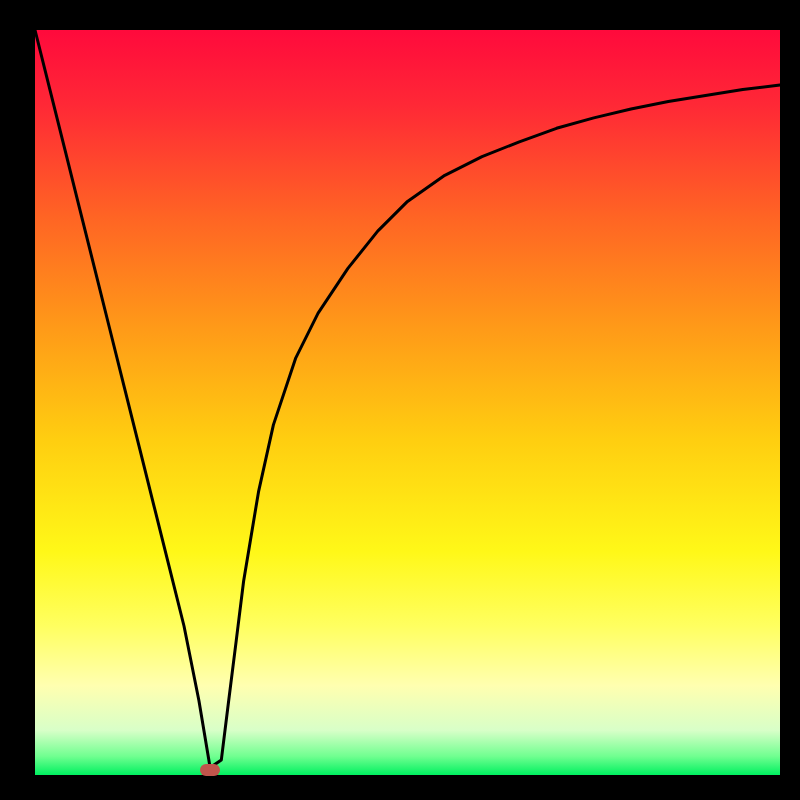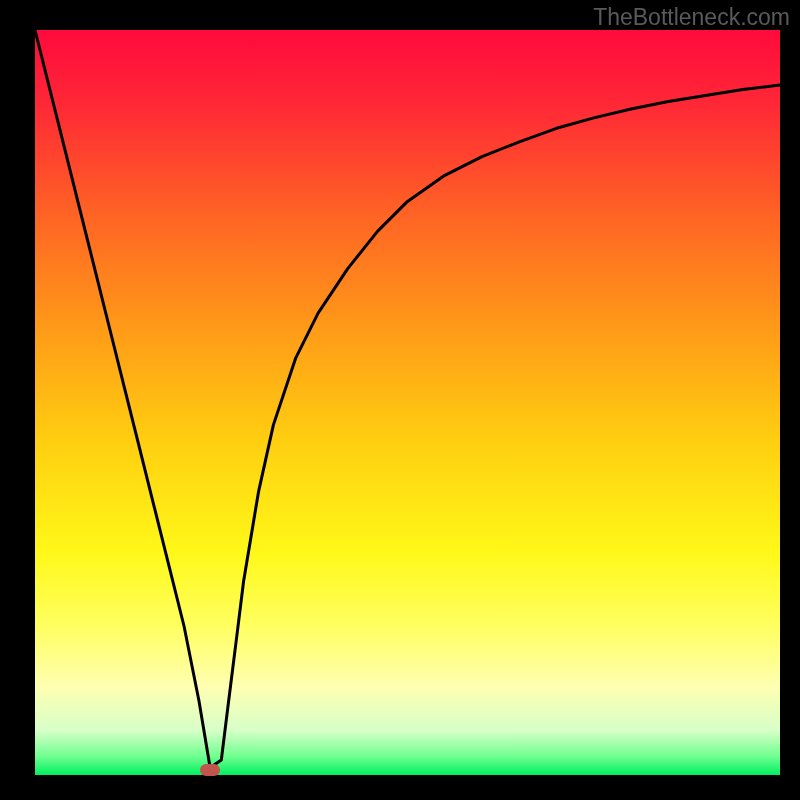--- a/index.html
+++ b/index.html
@@ -40,21 +40,20 @@
     background: #c1554c;
     border-radius: 6px;
     transform: translate(-50%, -50%);
     z-index: 5;
   }
 </style>
 </head>
 <body>
 
 <div class="frame">
-  <div class="watermark">TheBottleneck.com</div>
   <svg class="chart" width="800" height="800" viewBox="0 0 800 800">
     <defs>
       <linearGradient id="bg-grad" x1="0" y1="0" x2="0" y2="1">
           <stop offset="0%" stop-color="#ff0a3c"></stop>
           <stop offset="10%" stop-color="#ff2836"></stop>
           <stop offset="25%" stop-color="#ff6424"></stop>
           <stop offset="40%" stop-color="#ff9a18"></stop>
           <stop offset="55.00000000000001%" stop-color="#ffce10"></stop>
           <stop offset="70%" stop-color="#fff818"></stop>
           <stop offset="80%" stop-color="#ffff60"></stop>

